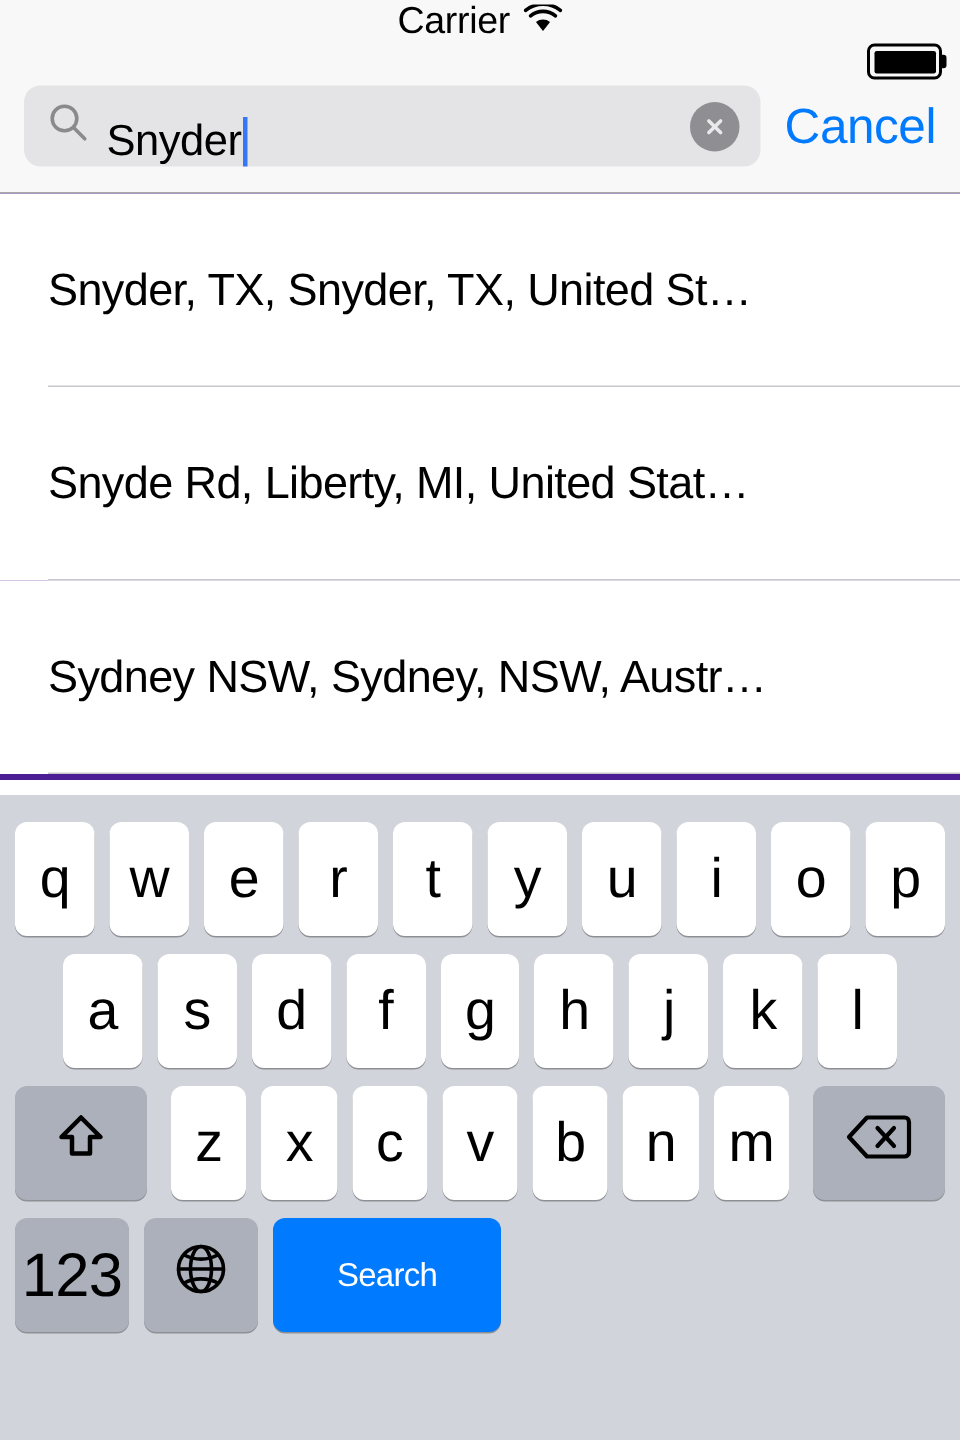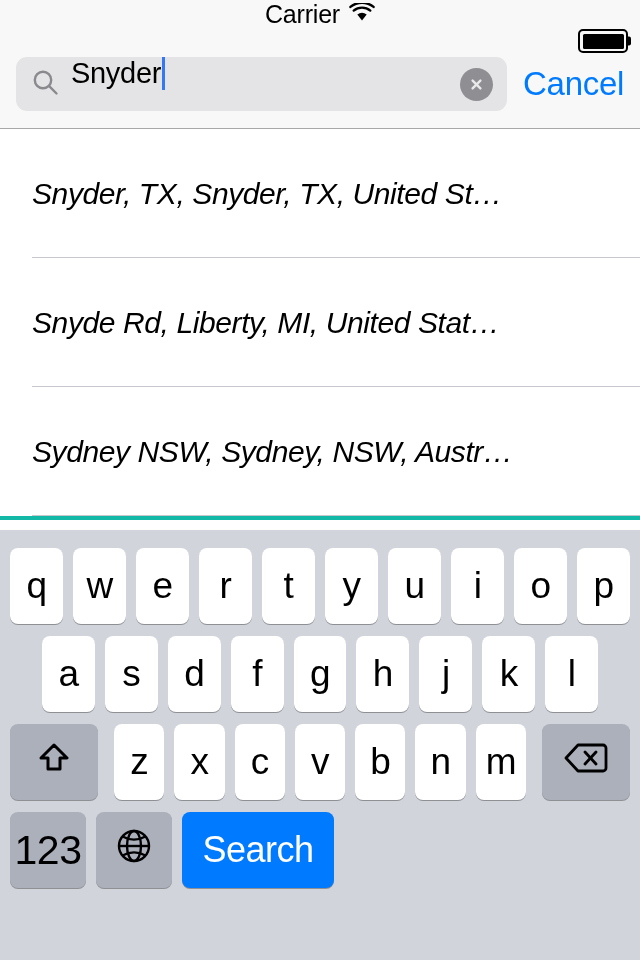--- a/index.html
+++ b/index.html
@@ -56,41 +56,41 @@
     height: 54px;
     background: #e4e4e6;
     border-radius: 11px;
     display:flex; align-items:center;
     padding: 0 14px 0 16px;
     gap: 12px;
     min-width:0;
   }
   .search-glass { flex:none; display:block; }
   .search-textwrap {
-    flex:1; display:flex; align-items:flex-start; min-width:0; height:100%;
+    flex:1; display:flex; align-items:flex-end; min-width:0; height:100%;
   }
   .search-value {
     font-size: 29px; color:#000; letter-spacing:-0.3px; white-space:nowrap;
   }
   .caret {
     width: 3px; height: 33px; background:#3478f6; margin-left:1px;
     flex:none;
   }
   .clear-btn {
     flex:none; width: 33px; height:33px; border-radius:50%;
     background:#8e8e93; display:flex; align-items:center; justify-content:center;
   }
   .cancel-btn {
     flex:none; font-size: 33px; color:#007aff; letter-spacing:-0.3px;
     background:none; border:none; font-family:inherit; cursor:pointer;
     padding: 0 2px;
   }
 
   
-  .results { background:#14b8a6; height: 391px; overflow:hidden;font-style:italic; }
+  .results { background:#4c1d95; height: 391px; overflow:hidden; }
   .result-row {
     position: relative;
     height: 129px;
     display:flex; align-items:center;
     padding-left: 32px; padding-right: 16px;
     background:#fff;
   }
   .result-text {
     font-size: 30px; color:#000; letter-spacing:-0.4px;
     white-space:nowrap; overflow:hidden;
@@ -124,21 +124,21 @@
   }
   .r1 .key, .r2 .key, .r3 .letter { flex:1; margin: 0 5px; }
   .key.gray { background:#abb0ba; }
   .key.shift { flex: 0 0 88px; margin: 0 5px 0 5px; }
   .key.backspace { flex: 0 0 88px; margin: 0 5px 0 5px; }
   .r3-spacer { flex: 0 0 6px; }
 
   .key.num { flex: 0 0 76px; margin:0 5px; font-size:41px; }
   .key.globe { flex: 0 0 76px; margin:0 5px; }
   .key.space { flex: 1; margin:0 5px; font-size:31px; }
-  .key.search { flex: 0 0 152px; margin:0 5px; background:#007aff; color:#fff; font-size:36px; }
+  .key.search { flex: 0 0 152px; margin:0 5px; background:#007aff; color:#fff; font-size:22px; }
 </style>
 </head>
 <body>
 
 <div id="screen">
 
   <div class="status-bar">
     <div class="status-left">
       <span class="status-carrier">Carrier</span>
       <span class="wifi-icon">

